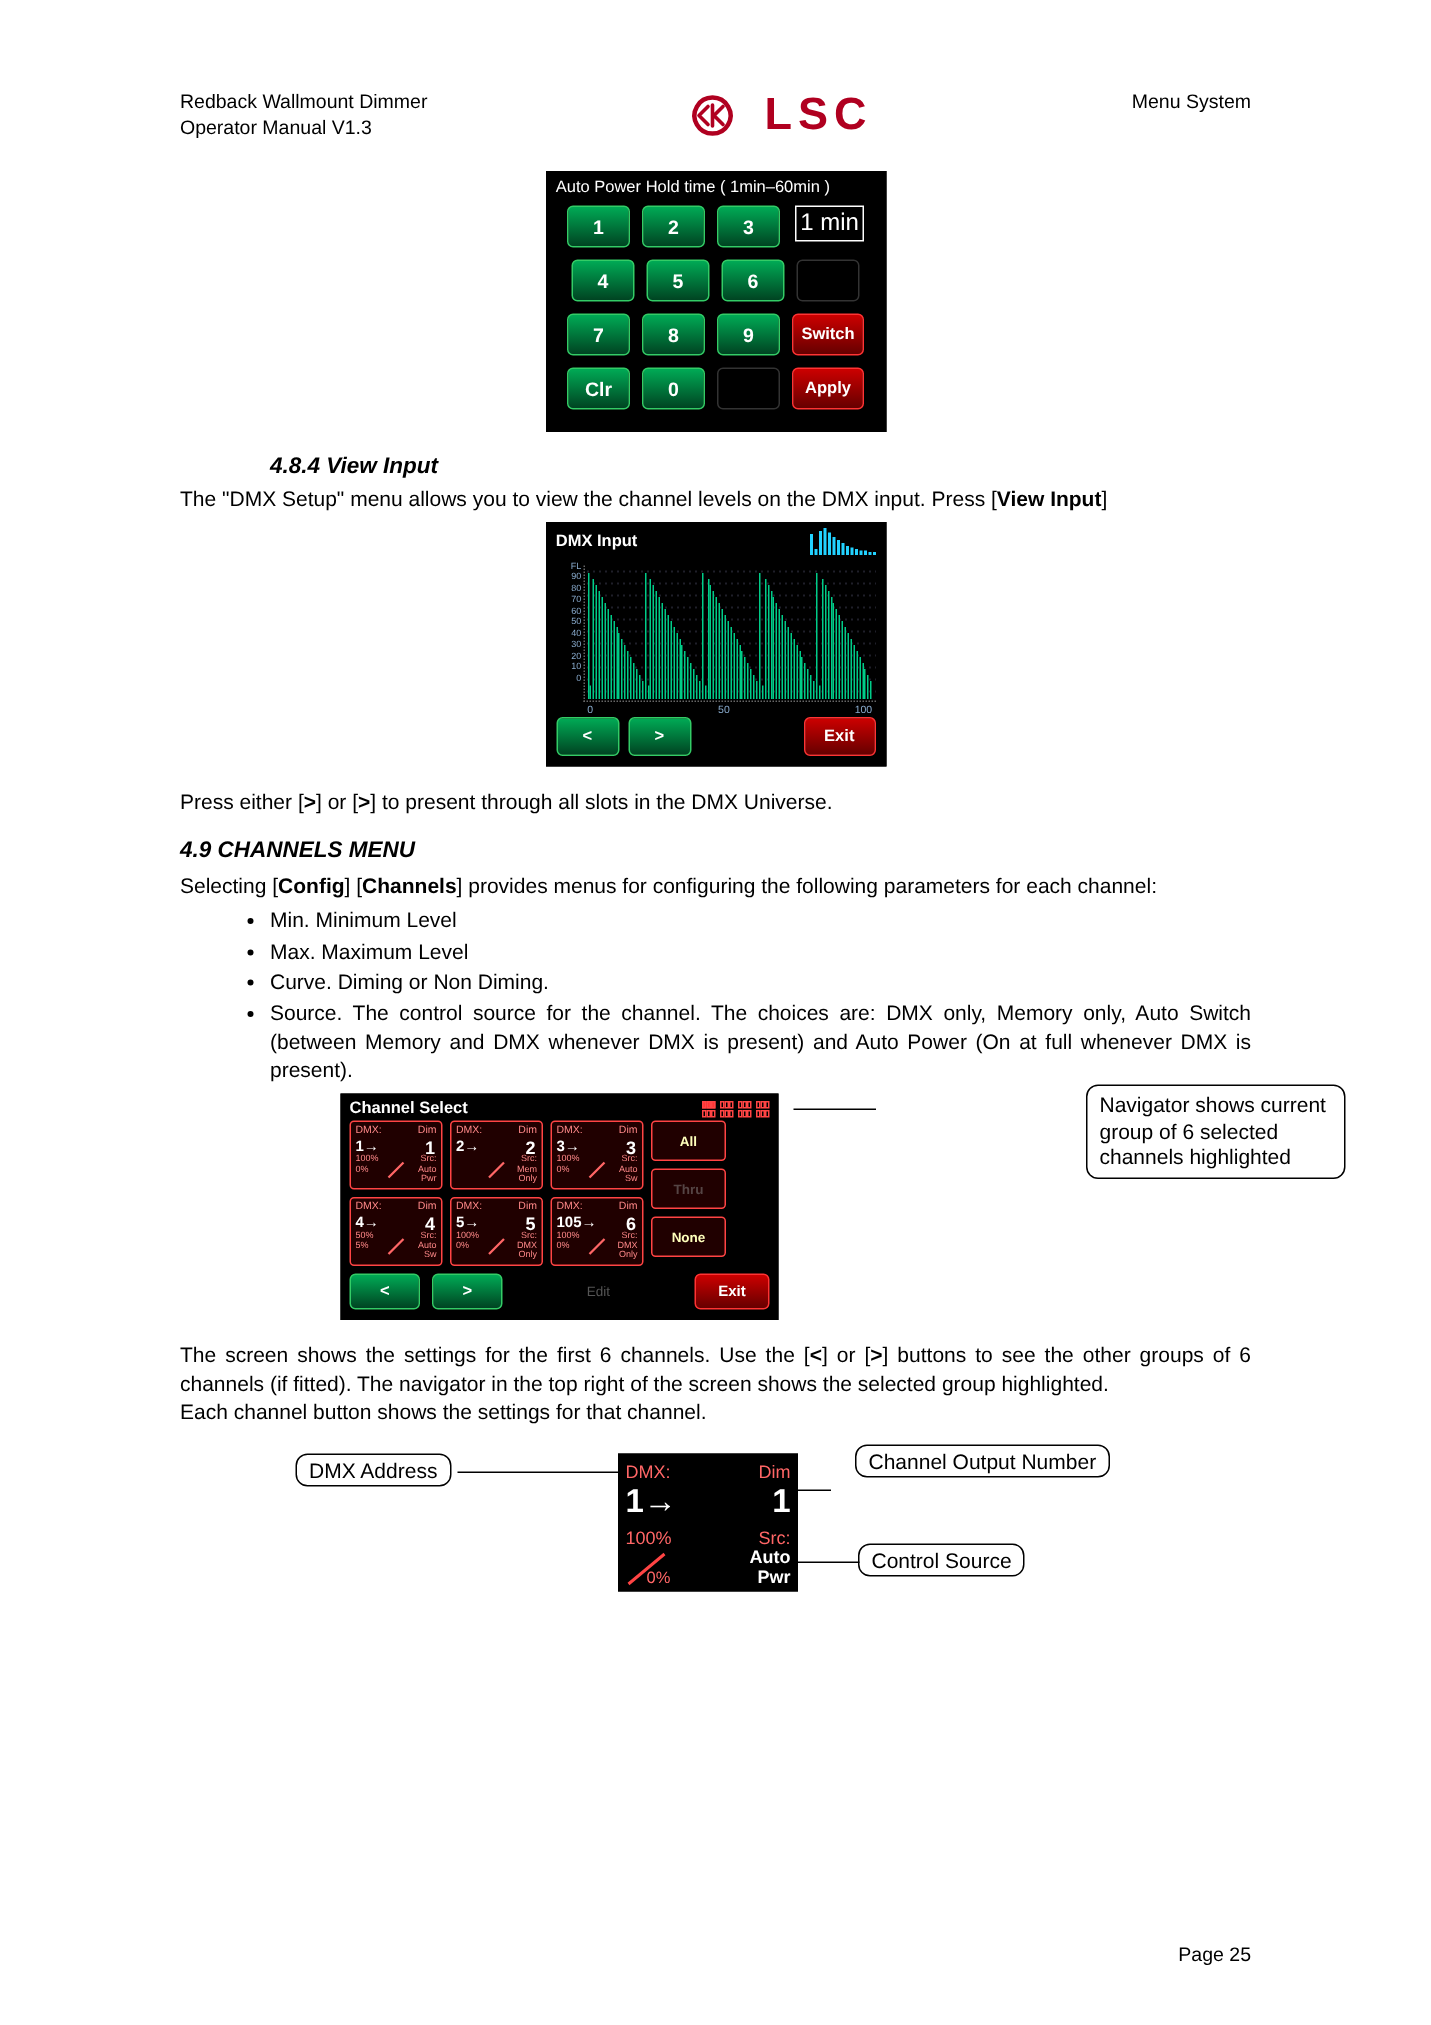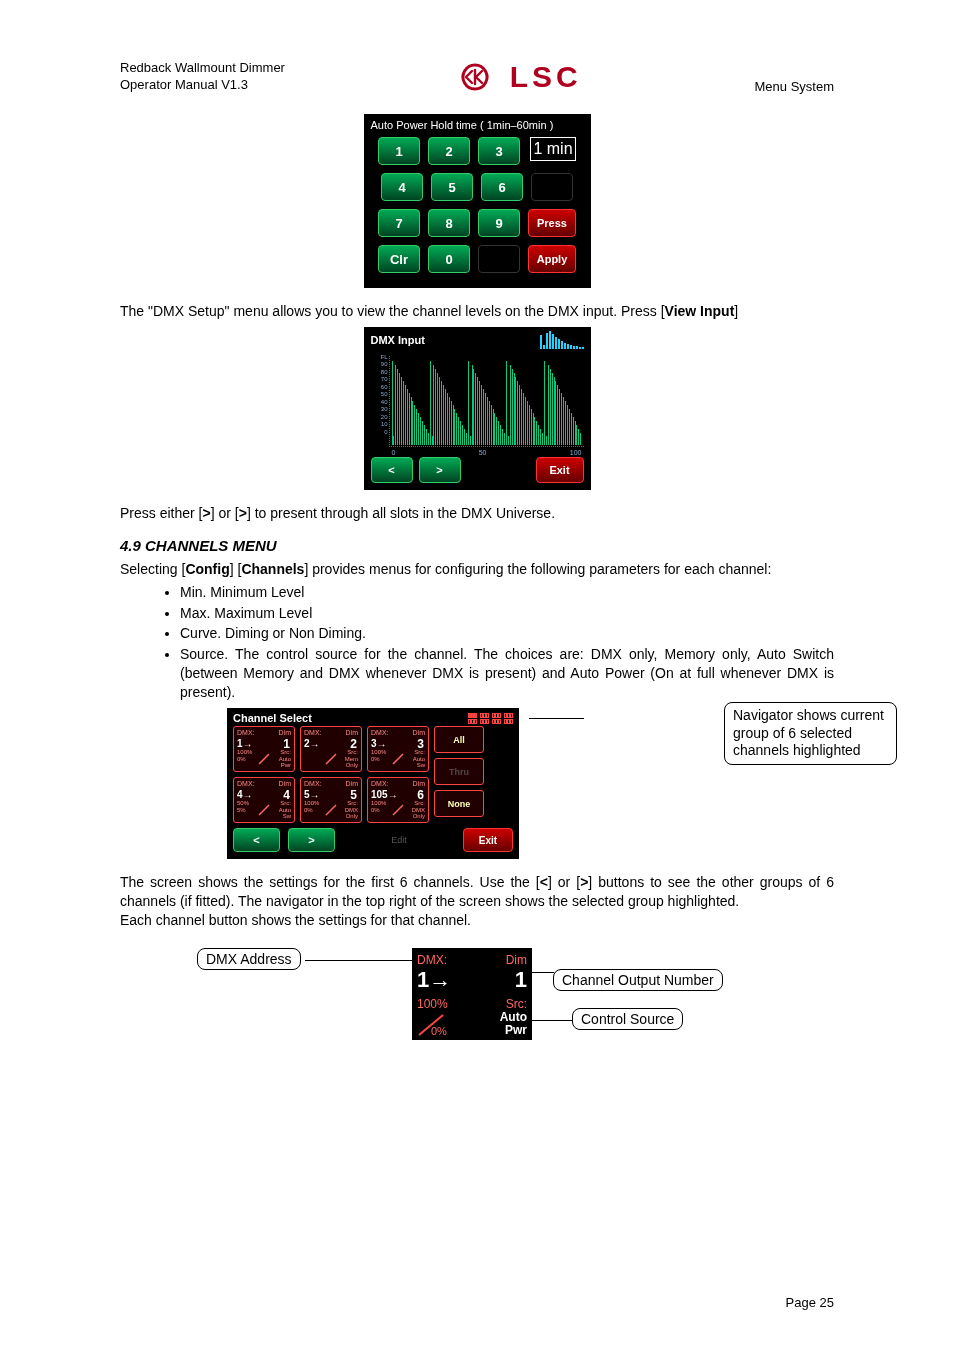--- a/index.html
+++ b/index.html
@@ -16,21 +16,21 @@
   .page {
     position: relative;
     width: 954px;
     height: 1350px;
     padding: 60px 120px 40px 120px;
     box-sizing: border-box;
   }
   .header {
     display: flex;
     justify-content: space-between;
-    align-items: flex-end;
+    align-items: flex-start;
     margin-bottom: 20px;
   }
   .header-left { font-size: 13px; line-height: 1.3; }
   .header-right { font-size: 13px; }
   .logo {
     display: flex;
     align-items: center;
     gap: 18px;
     font-family: Arial, sans-serif;
   }
@@ -215,31 +215,32 @@
       <div class="kp-row">
         <div class="kp-btn">4</div>
         <div class="kp-btn">5</div>
         <div class="kp-btn">6</div>
         <div class="kp-empty"></div>
       </div>
       <div class="kp-row">
         <div class="kp-btn">7</div>
         <div class="kp-btn">8</div>
         <div class="kp-btn">9</div>
-        <div class="kp-red">Press</div>
+        <div class="kp-red">Switch</div>
       </div>
       <div class="kp-row">
         <div class="kp-btn">Clr</div>
         <div class="kp-btn">0</div>
         <div class="kp-empty"></div>
         <div class="kp-red">Apply</div>
       </div>
     </div>
   </div>
 
+  <div class="section-h">4.8.4 View Input</div>
   <div class="body-text">
     <span>The "DMX Setup" menu allows you to view the channel levels on the DMX input. Press [</span><b>View Input</b><span>]</span>
   </div>
 
   <div class="screen dmx-screen">
     <div class="dmx-title-row">
       <span style="font-weight:bold;">DMX Input</span>
       <span class="dmx-spark">
         <span style="height:14px"></span>
           <span style="height:4px"></span>
@@ -566,21 +567,21 @@
   </div>
 
   <div class="body-text">
     <span>The screen shows the settings for the first 6 channels. Use the [</span><b>&lt;</b><span>] or [</span><b>&gt;</b><span>] buttons to see the other groups of 6 channels (if fitted). The navigator in the top right of the screen shows the selected group highlighted.</span>
   </div>
   <div class="body-text">Each channel button shows the settings for that channel.</div>
 
   <div class="detail-area">
     <div class="det-callout" style="left:0; top:18px;">DMX Address</div>
     <div class="det-line" style="left:108px; top:30px; width:108px;"></div>
-    <div class="det-callout" style="left:356px; top:12px;margin-top:27px;">Channel Output Number</div>
+    <div class="det-callout" style="left:373px; top:12px;">Channel Output Number</div>
     <div class="det-line" style="left:322px; top:42px; width:35px;"></div>
     <div class="det-callout" style="left:375px; top:78px;">Control Source</div>
     <div class="det-line" style="left:330px; top:90px; width:46px;"></div>
 
     <div class="detail-cell">
       <div class="row1">
         <span>DMX:</span>
         <span>Dim</span>
       </div>
       <div class="big">

